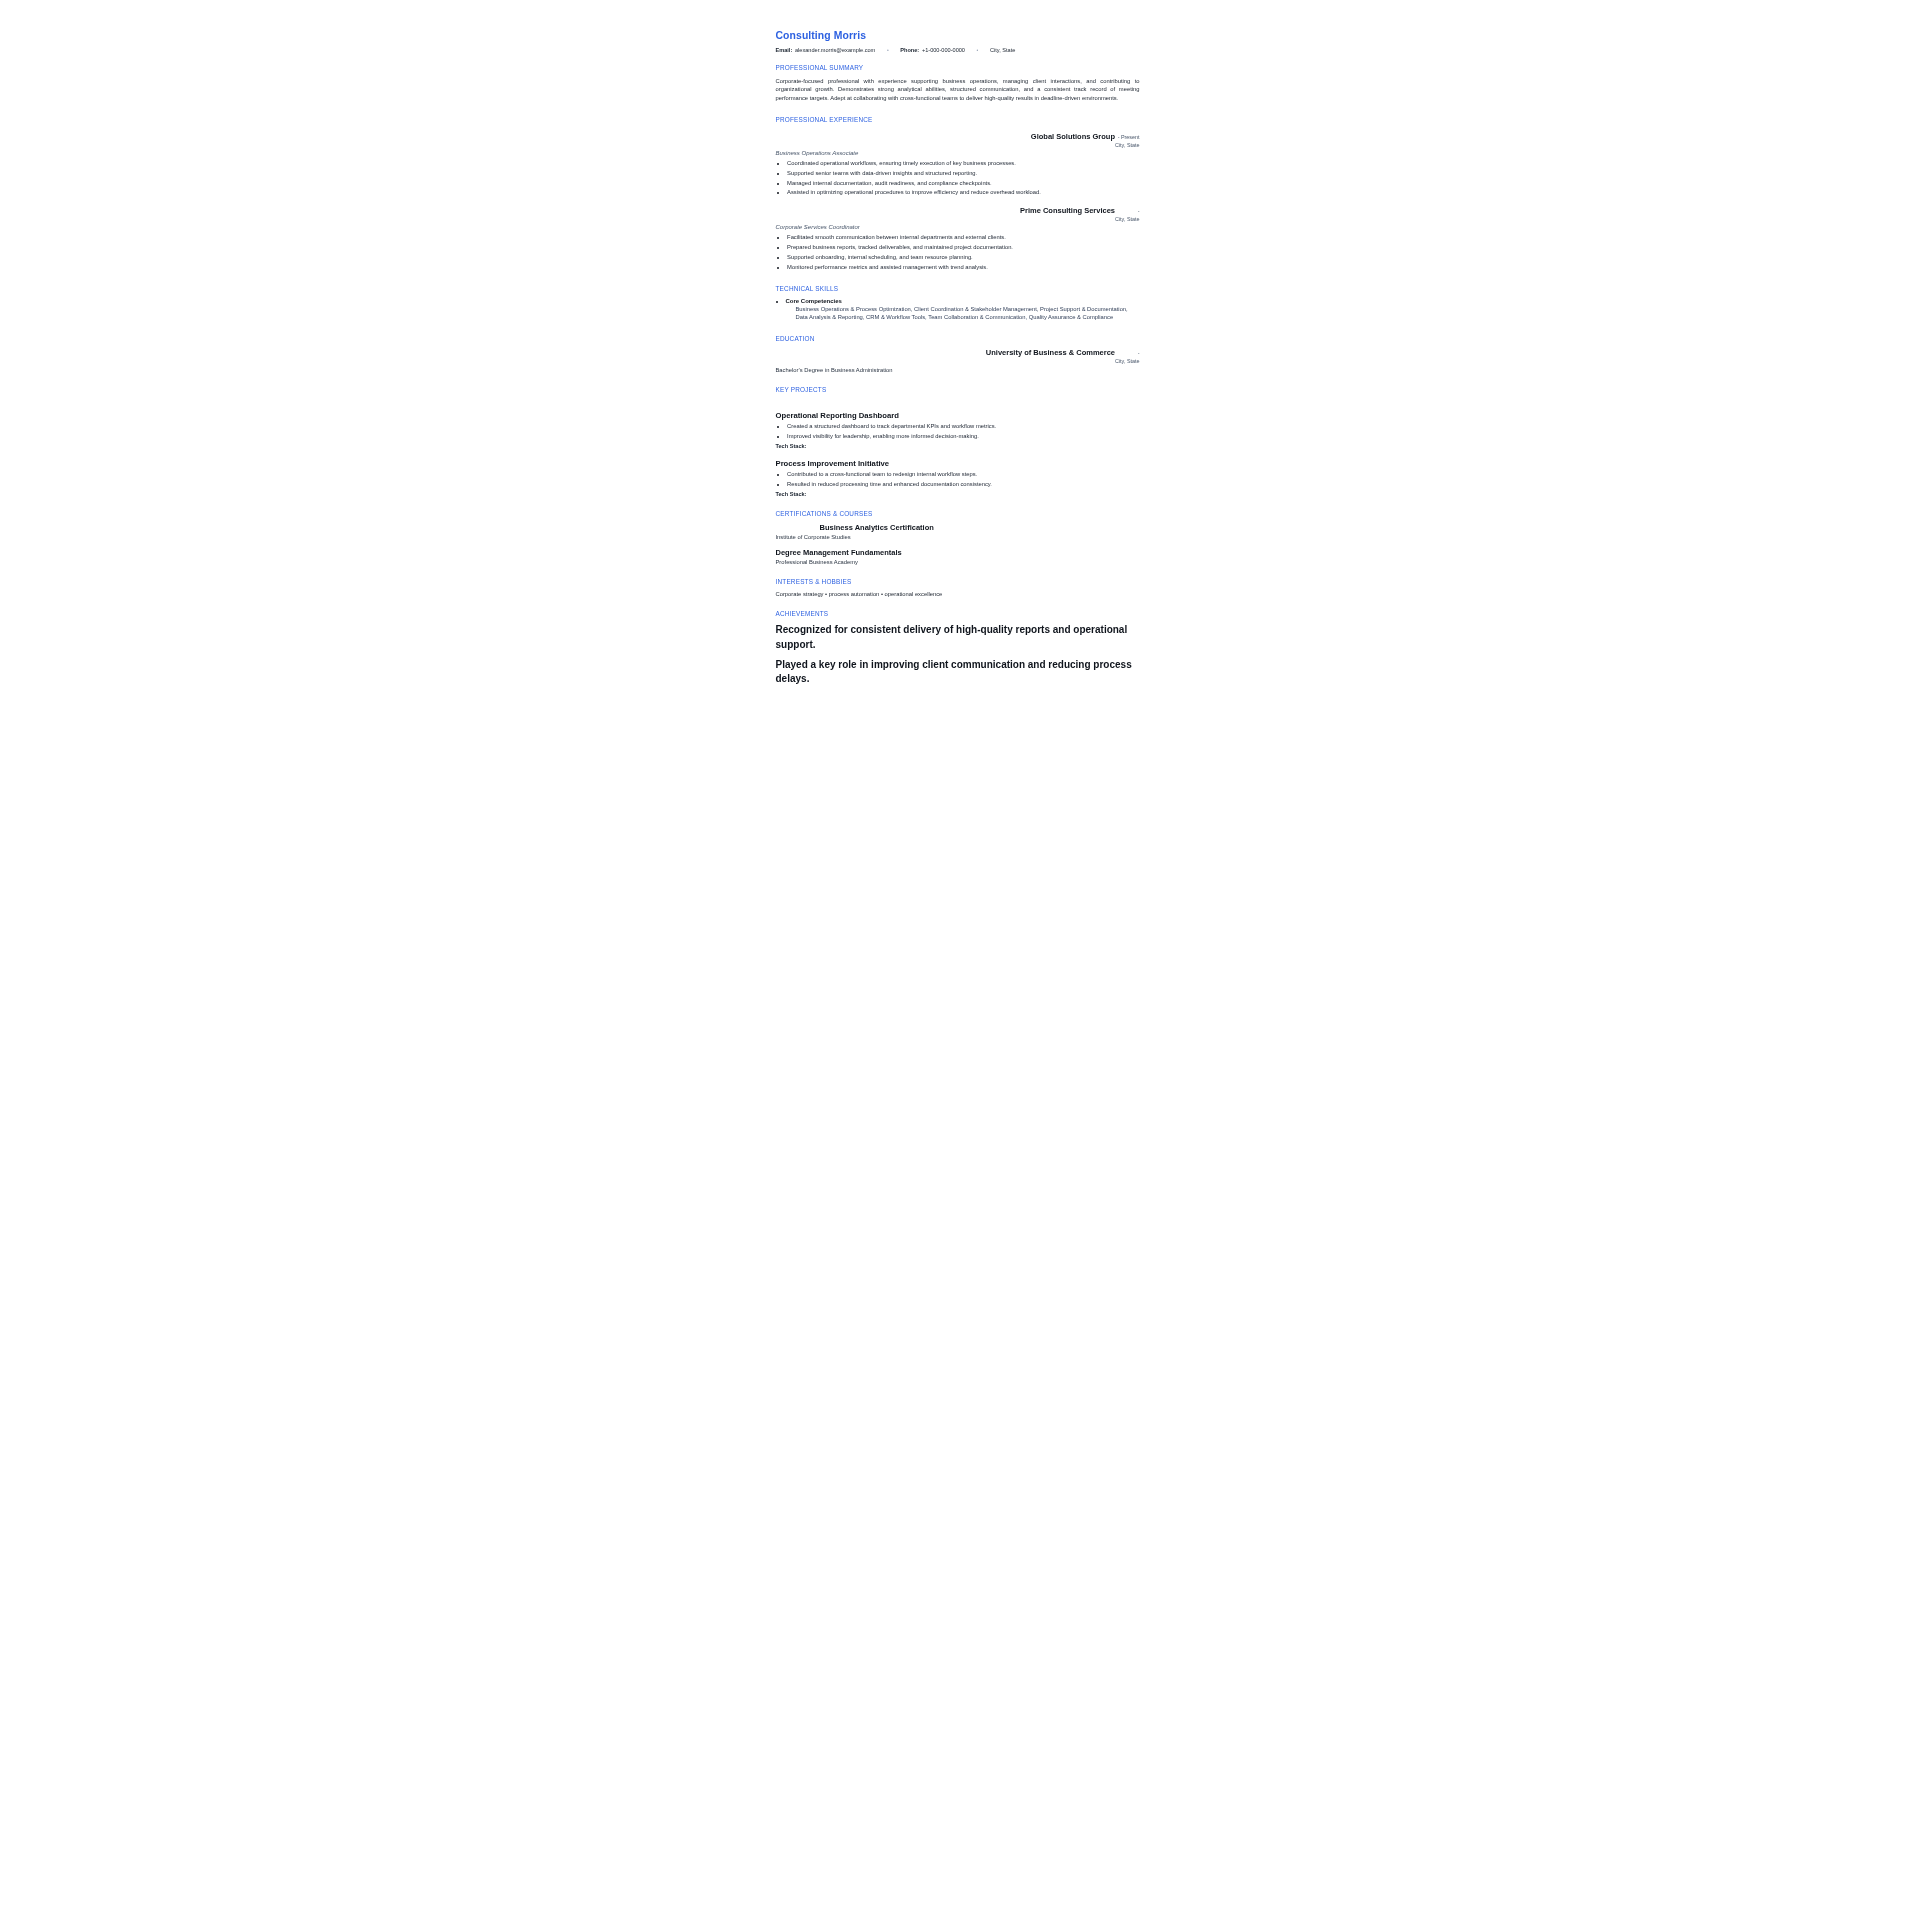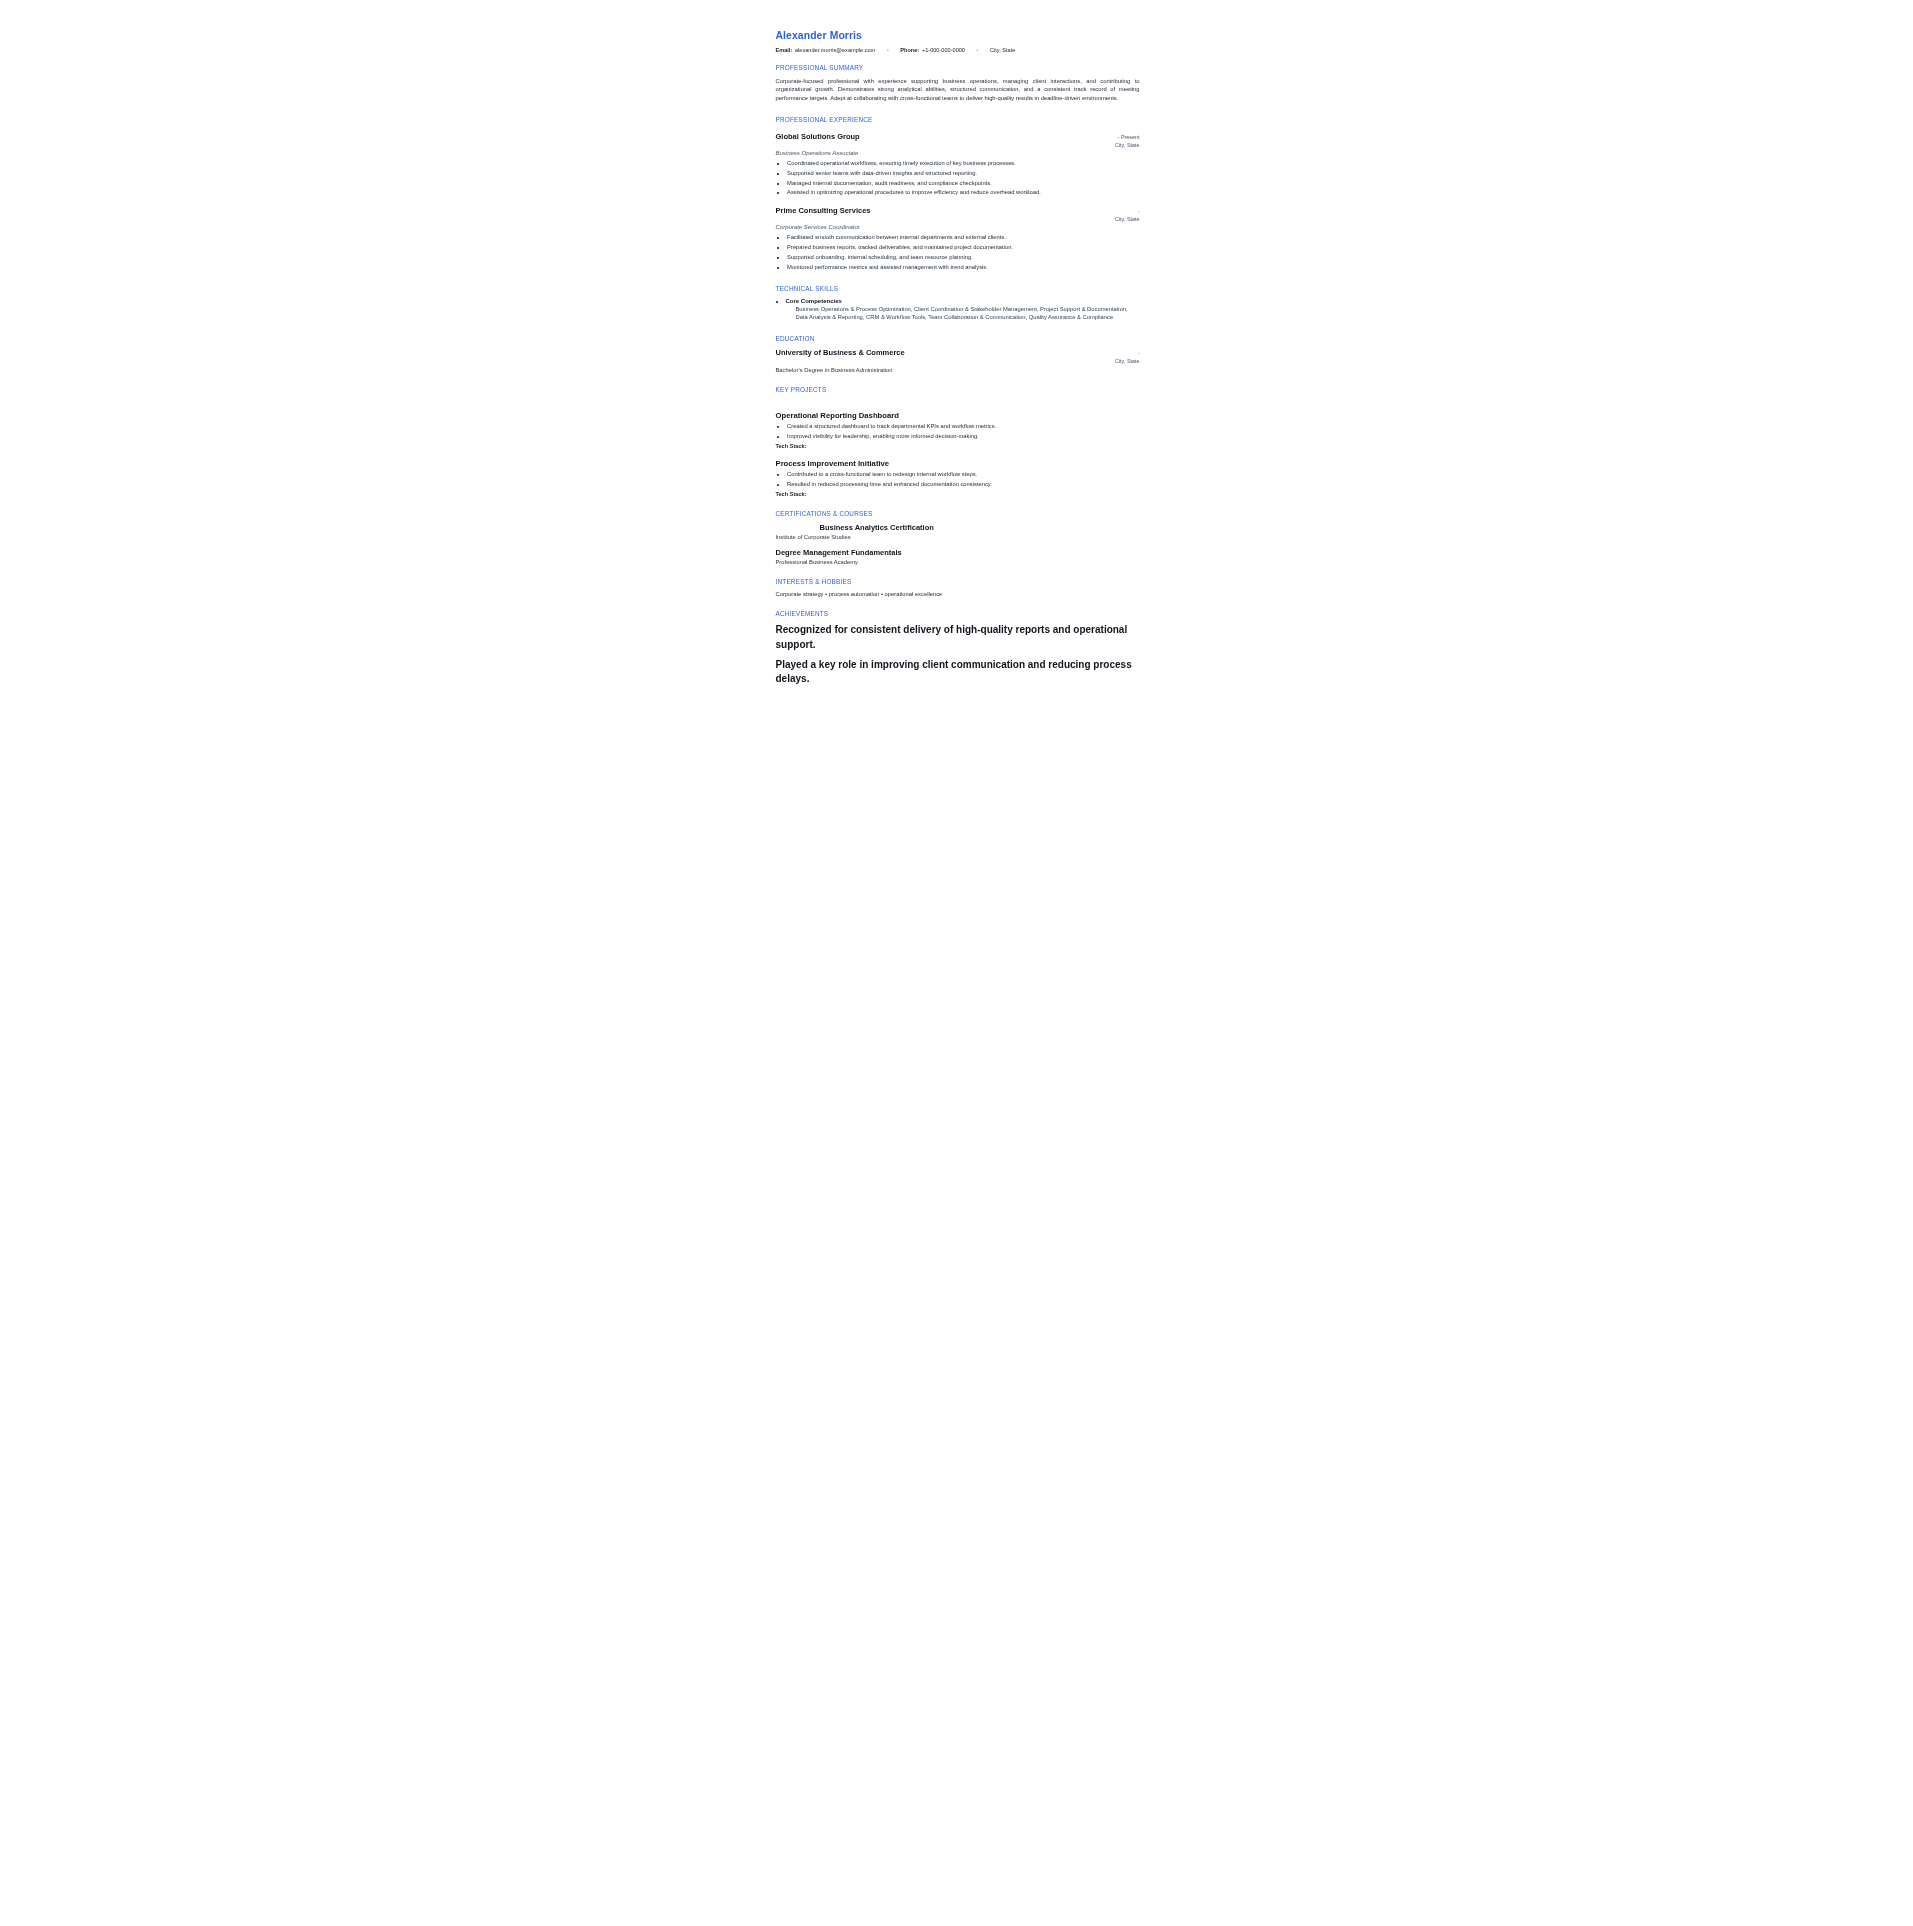--- a/index.html
+++ b/index.html
@@ -53,21 +53,21 @@
   h2.sec.first{margin-top:10.4px;}
   
   p.summary{
     margin:0;
     font-size:5.8px;
     line-height:1.5;
     text-align:justify;
     color:var(--text);
   }
   
-  .jobrow{display:flex;justify-content:space-between;align-items:flex-start;margin-top:9.2px;gap:44px;}
+  .jobrow{display:flex;justify-content:flex-end;align-items:flex-start;margin-top:9.2px;}
   .jobrow.tight{margin-top:0.8px;}
   h3.company{
     margin:0;
     font-size:7.5px;
     font-weight:bold;
     color:var(--title);
   }
   .jobmeta{
     text-align:right;
     font-size:5.4px;
@@ -144,21 +144,21 @@
     font-weight:bold;
     color:var(--title);
     line-height:1.45;
   }
 </style>
 </head>
 <body>
 
 <div class="page">
 
-  <h1 class="name">Alexander Morris</h1>
+  <h1 class="name">Consulting Morris</h1>
 
   <div class="contact">
     <span class="lbl">Email:</span><span class="val">alexander.morris@example.com</span><span class="dot">•</span><span class="lbl">Phone:</span><span class="val">+1-000-000-0000</span><span class="dot">•</span><span class="val">City, State</span>
   </div>
 
   <h2 class="sec first">PROFESSIONAL SUMMARY</h2>
   <p class="summary">Corporate-focused professional with experience supporting business operations, managing client interactions, and contributing to organizational growth. Demonstrates strong analytical abilities, structured communication, and a consistent track record of meeting performance targets. Adept at collaborating with cross-functional teams to deliver high-quality results in deadline-driven environments.</p>
 
   <h2 class="sec">PROFESSIONAL EXPERIENCE</h2>
 

